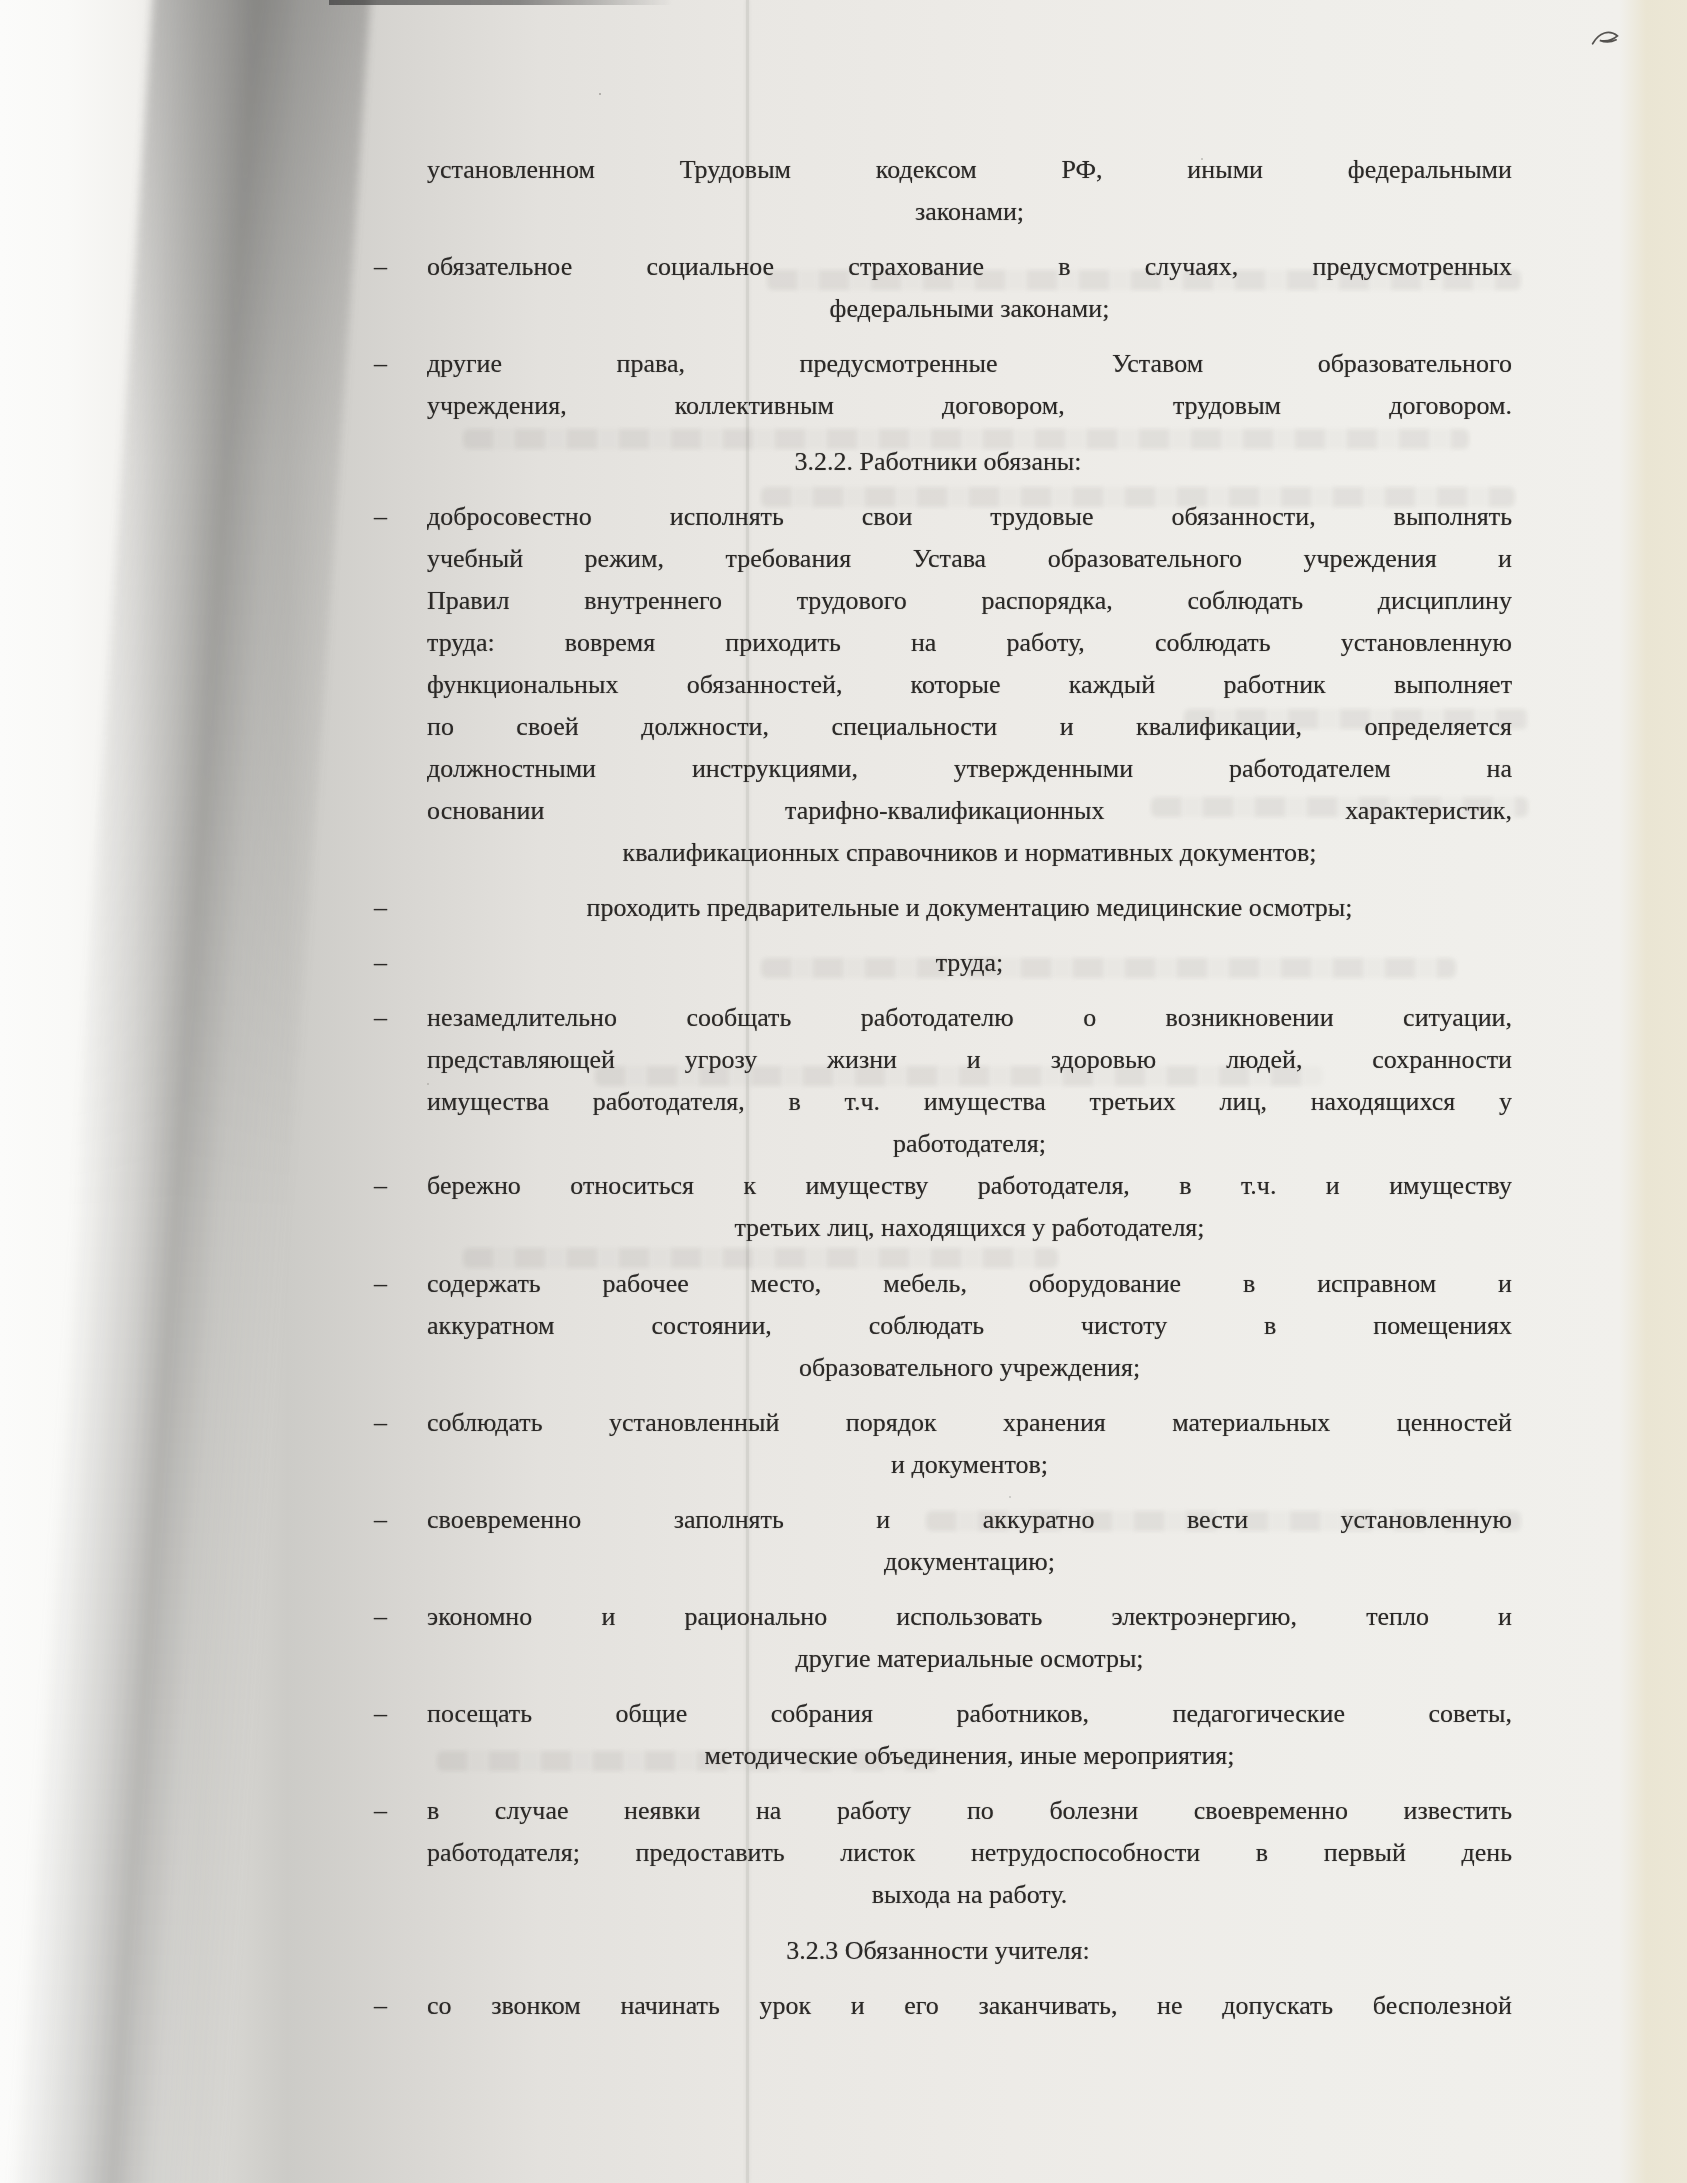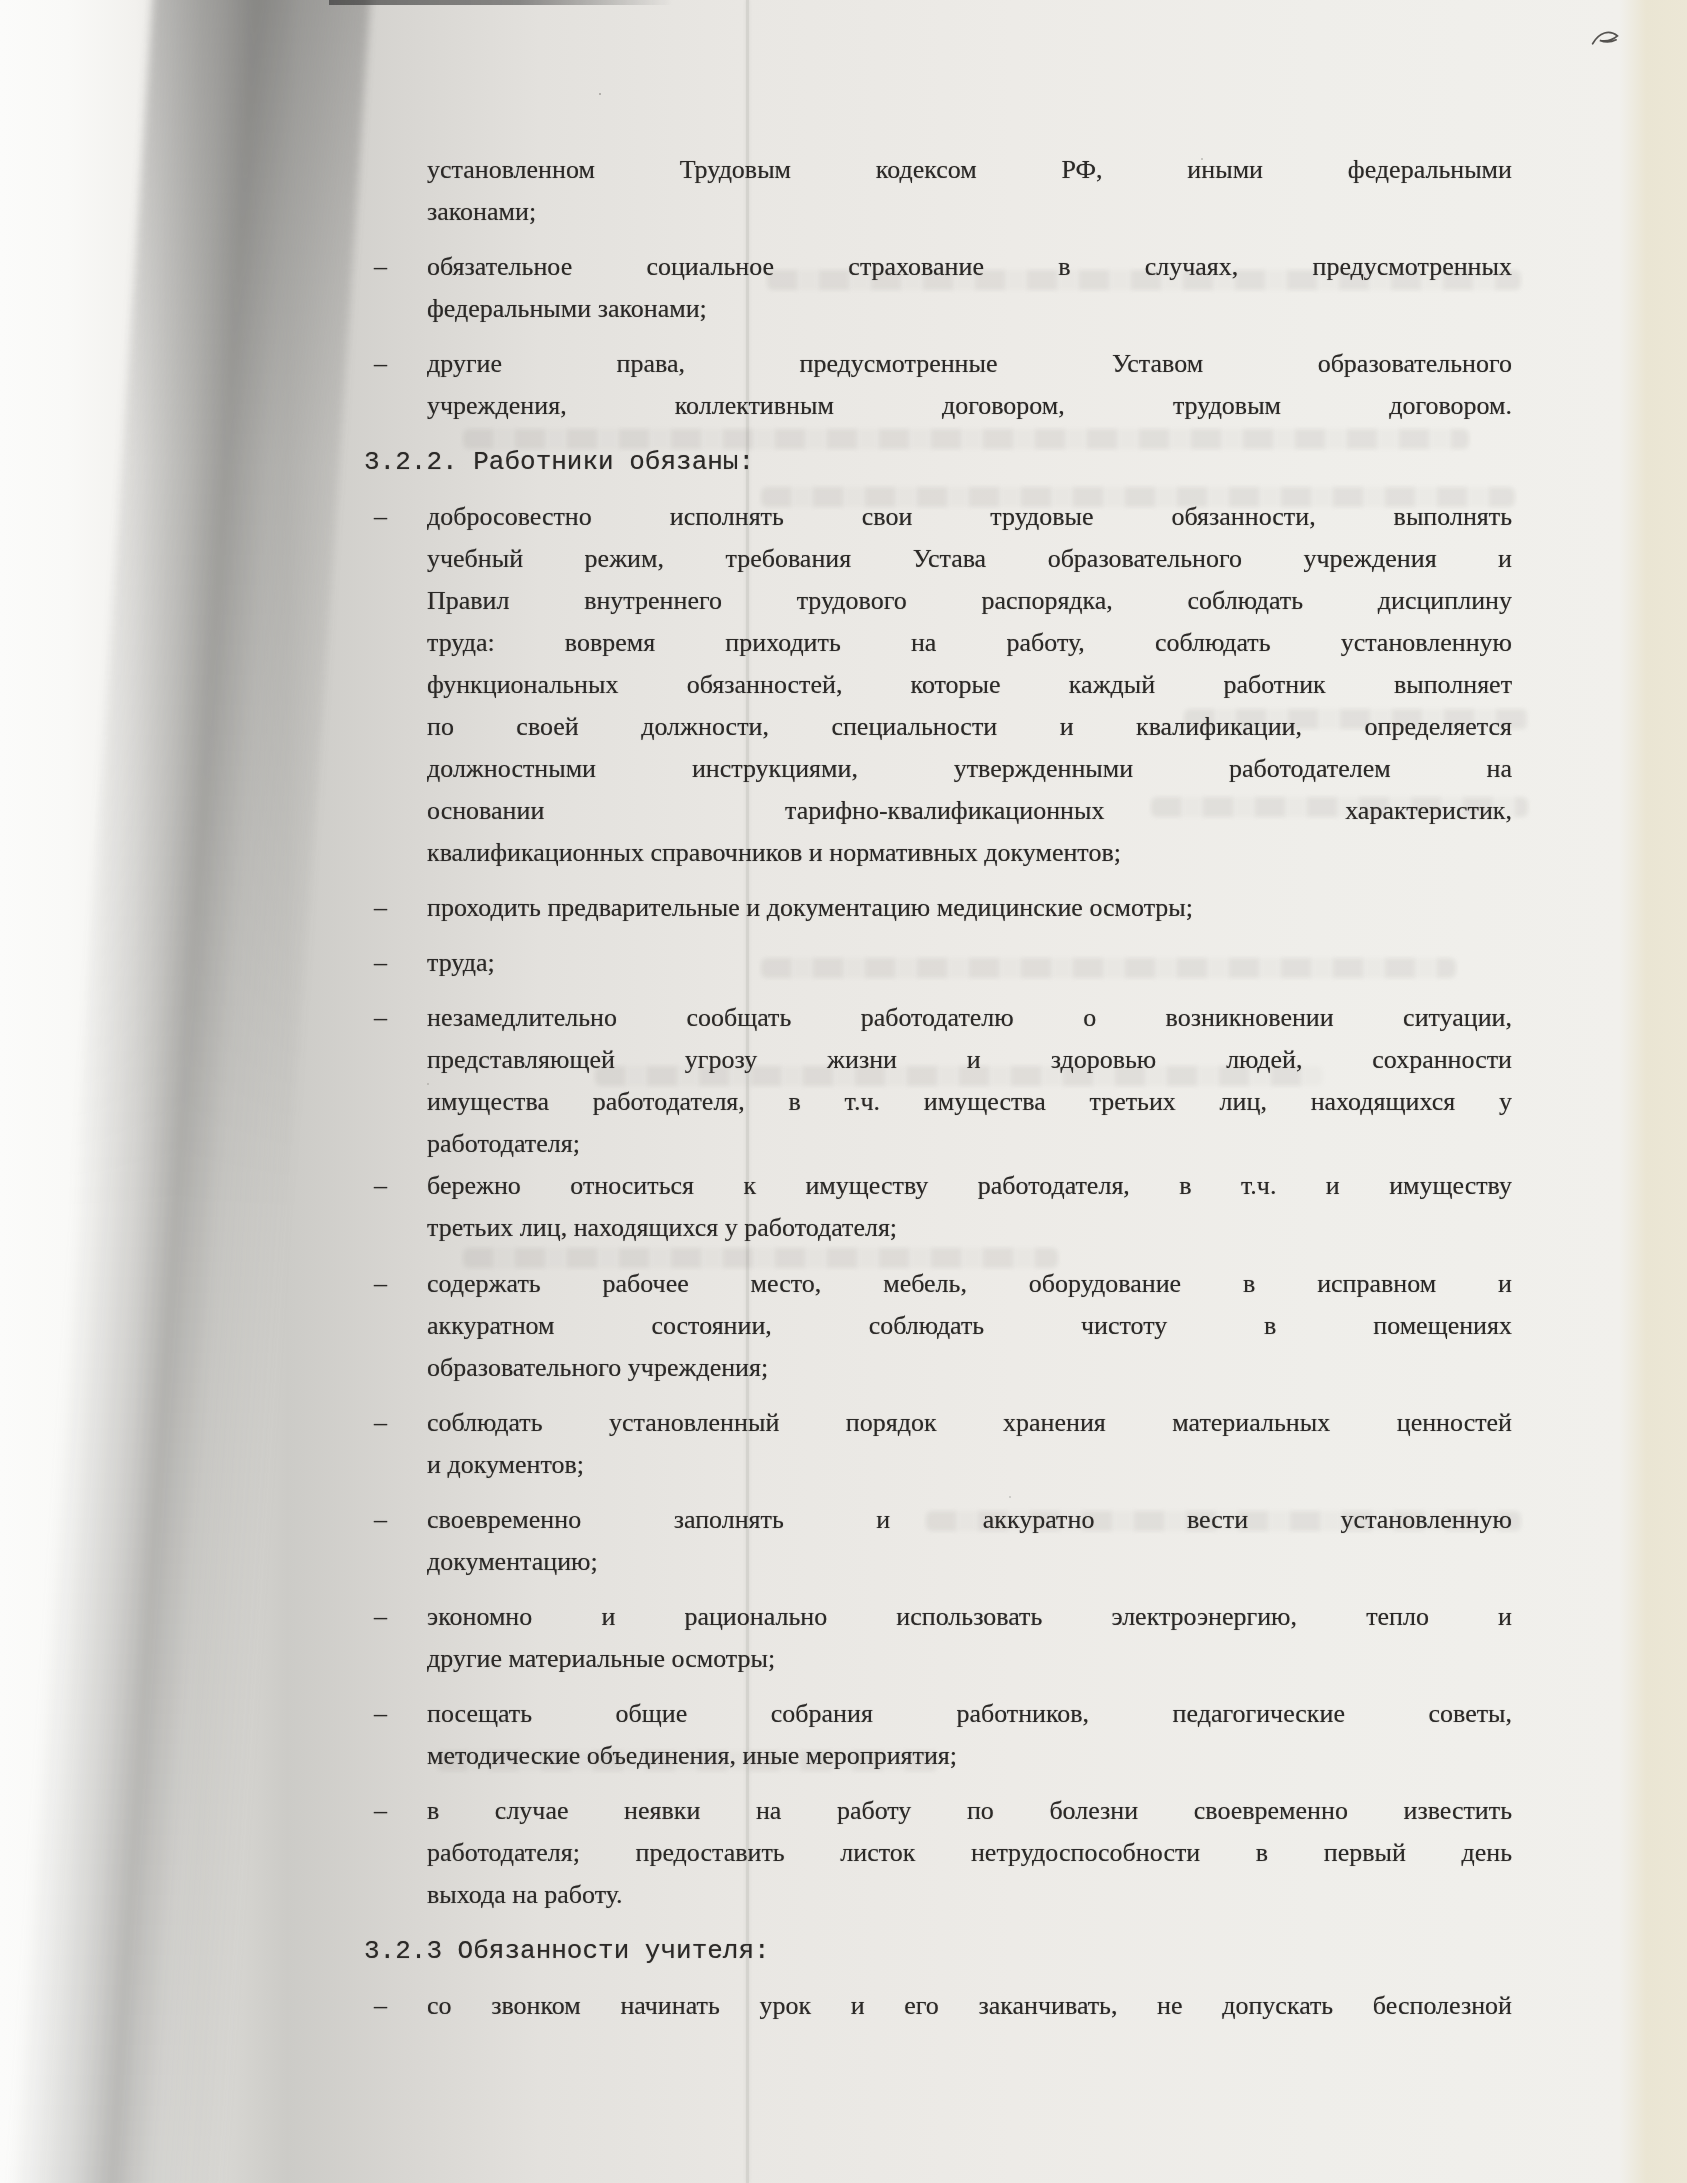--- a/index.html
+++ b/index.html
@@ -82,26 +82,26 @@
     position: absolute; left: 427px; top: 149px;
     width: 1085px;
     font-size: 26px;
     line-height: 42px;
     color: #2b2927;
     text-shadow: 0 0 0.9px rgba(52,50,46,0.55);
   }
   .block { position: relative; margin-top: 13.2px; }
   .block:first-child { margin-top: 0; }
   .block.tight { margin-top: 0; }
-  .block.heading { margin-left: -63px; font-family: Liberation Mono, monospace; }
+  .block.heading { margin-left: -63px; }
   .dash {
     position: absolute; left: -53px; top: 0;
     width: 29px; text-align: left;
   }
-  .line { height: 42px; overflow: hidden; text-align: left; }
+  .line { height: 42px; overflow: hidden; text-align: center; }
   .line.j { text-align: justify; text-align-last: justify; }
 </style>
 </head>
 <body>
 
 <div class="scan">
   <div class="spine-shadow"></div>
   <div class="scanner-edge"></div>
   <div class="fold-crease"></div>
   <div class="speck" style="left:599px; top:93px;"></div>

